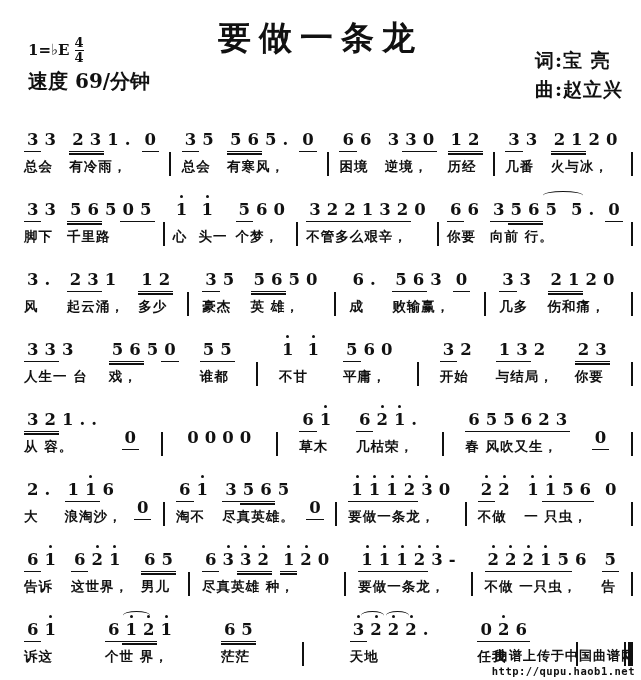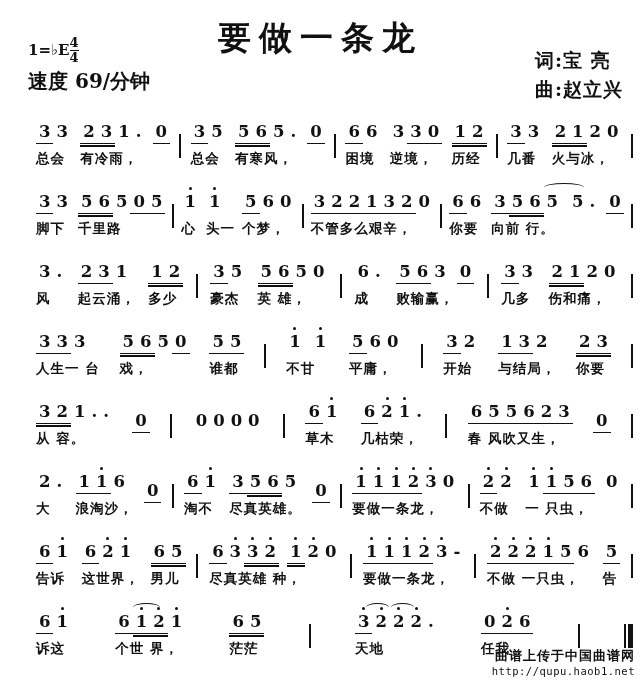--- a/index.html
+++ b/index.html
@@ -2,48 +2,48 @@
 <html><head>
 <meta charset="utf-8">
 <style>
   html,body{margin:0;padding:0;background:#fff;}
   #sheet{position:relative;width:641px;height:680px;background:#fff;color:#111;
          font-family:"DejaVu Serif",serif;overflow:hidden;}
   
   .title{position:absolute;top:16px;left:0;width:100%;text-align:center;
          font-size:33px;font-weight:bold;letter-spacing:8px;}
   .keysig{position:absolute;left:28px;top:36px;font-size:15px;font-weight:bold;
-          display:flex;align-items:center;}
+          display:flex;align-items:center;gap:5px;}
   .frac{display:inline-flex;flex-direction:column;text-align:center;
         font-size:13px;line-height:1.05;font-weight:bold;}
   .frac .den{border-top:1.5px solid #111;}
   .tempo{position:absolute;left:28px;top:68px;font-size:20px;font-weight:bold;}
   .credits{position:absolute;right:18px;top:46px;font-size:19px;font-weight:bold;
            text-align:left;line-height:1.55;letter-spacing:1px;}
   
   .score{position:absolute;top:106px;left:24px;right:8px;}
-  .line{display:flex;justify-content:space-between;align-items:center;height:70px;margin-left:12px;}
+  .line{display:flex;justify-content:space-between;align-items:flex-end;height:70px;}
   .cell{display:flex;flex-direction:column;}
   .notes{font-size:16.5px;font-weight:bold;white-space:nowrap;position:relative;
          padding-top:8px;height:22px;line-height:20px;}
   .note{display:inline-block;position:relative;padding:0 3px;}
   .note.hi::before{content:"";position:absolute;top:-5px;left:50%;margin-left:-1.5px;
                    width:3px;height:3px;border-radius:50%;background:#111;}
   .grp{display:inline-block;border-bottom:1.6px solid #111;position:relative;padding-bottom:1px;}
   .grp.u2::after{content:"";position:absolute;left:0;right:0;bottom:-3.5px;height:1.6px;background:#111;}
   .gap{display:inline-block;width:8px;}
   .lyric{font-size:13.5px;font-weight:bold;margin-top:6px;white-space:nowrap;letter-spacing:1px;}
   .bar{width:2px;height:24px;background:#111;margin-top:10px;flex:none;}
   .bar.final{width:9px;background:linear-gradient(to right,#111 0 2px,transparent 2px 4px,#111 4px 100%);}
   .arc{position:absolute;top:-1px;height:8px;border-top:1.7px solid #111;
        border-radius:100% 100% 0 0;}
   
   .footer{position:absolute;right:6px;bottom:3px;text-align:right;}
   .site{font-size:13px;font-weight:bold;letter-spacing:1px;}
-  .url{font-size:10.5px;font-family:"DejaVu Sans Mono",monospace;font-weight:normal;letter-spacing:.5px;}
+  .url{font-size:10.5px;font-family:"DejaVu Sans Mono",monospace;font-weight:bold;letter-spacing:.5px;}
 </style>
 </head>
 <body>
 
 <div id="sheet">
   <div class="title">要做一条龙</div>
 
   <div class="keysig">
     <span>1=♭E</span>
     <span class="frac">

